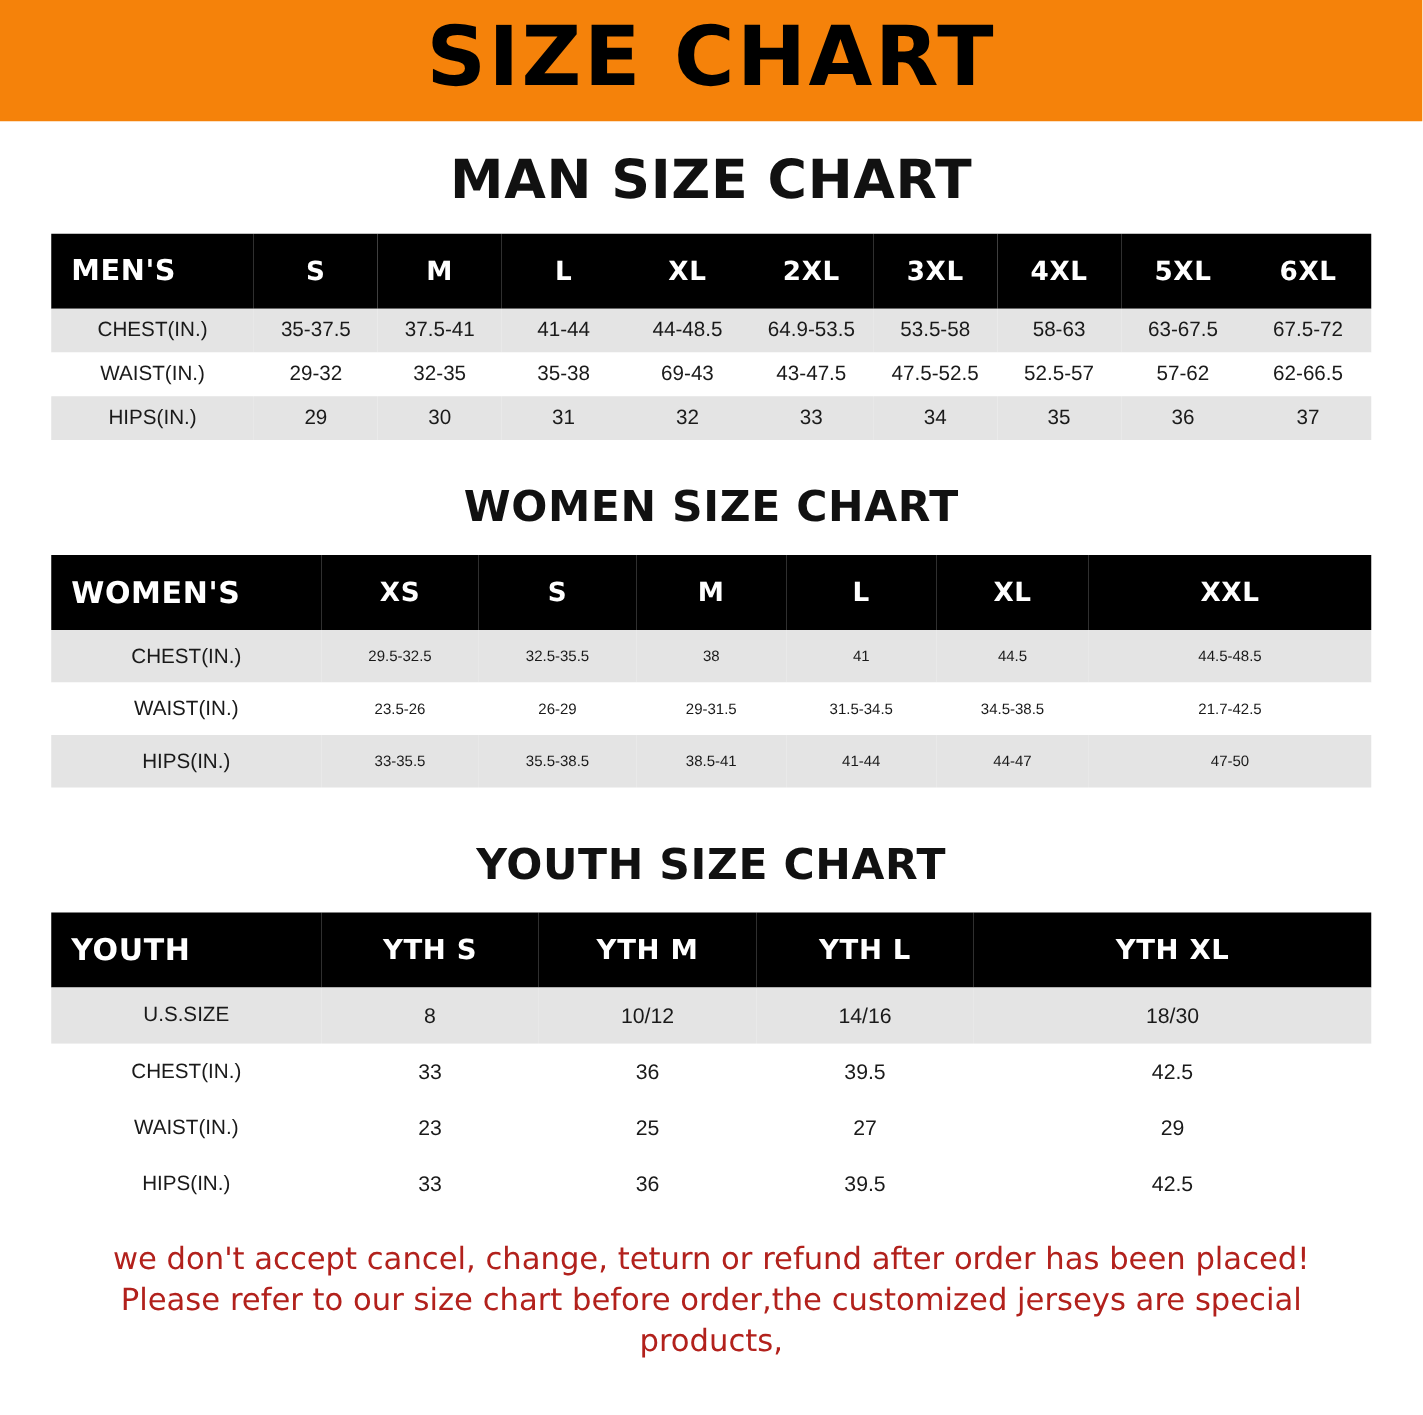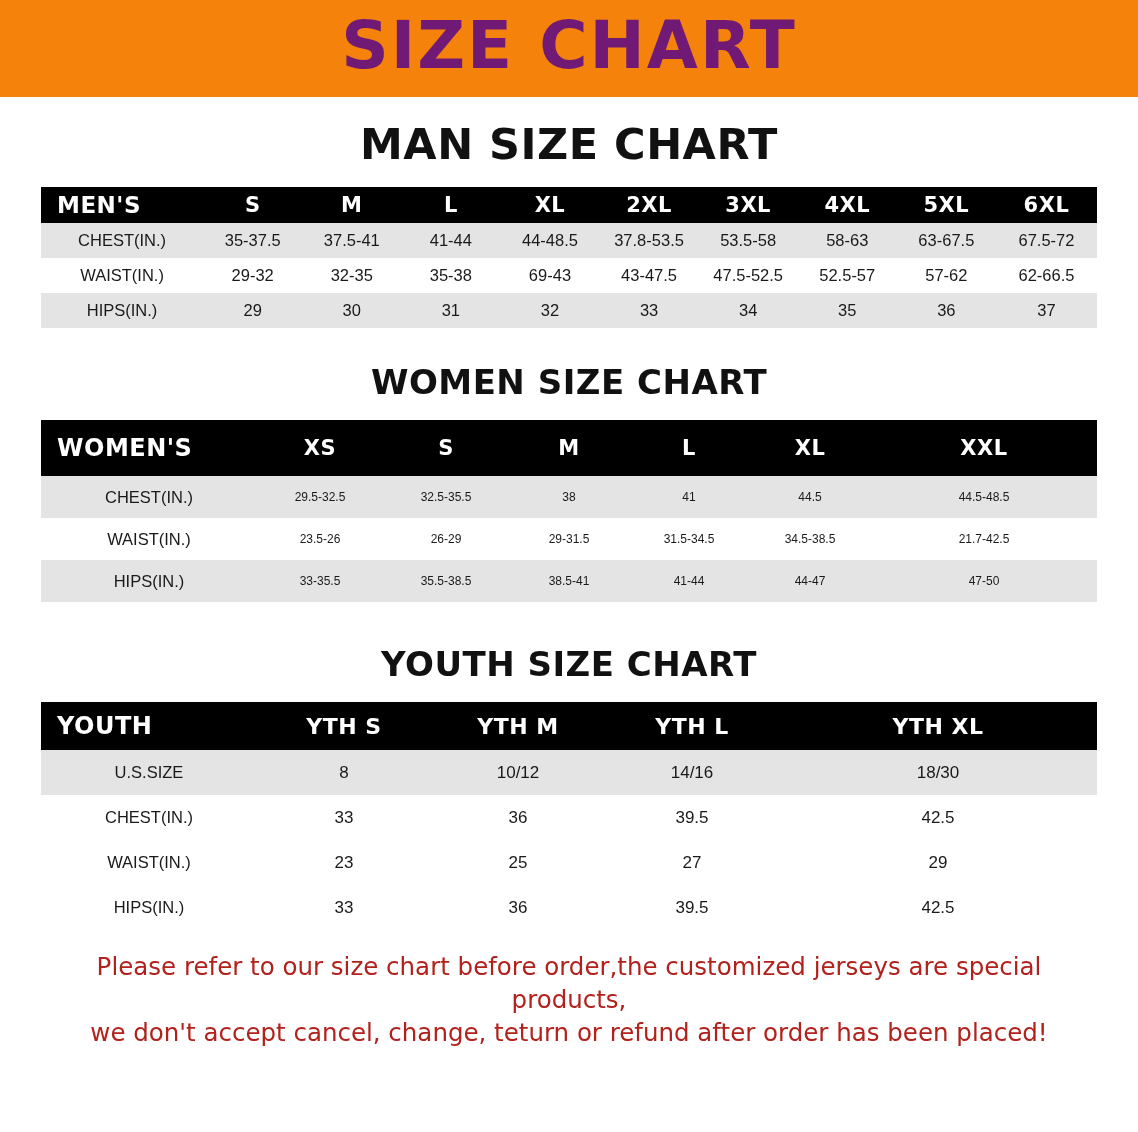--- a/index.html
+++ b/index.html
@@ -27,21 +27,21 @@
     background: #f5820a;
     display: flex;
     align-items: center;
     justify-content: center;
   }
   .banner-title {
     font-family: "DejaVu Sans", sans-serif;
     font-weight: bold;
     font-size: 66px;
     letter-spacing: 2px;
-    color: #701a75;
+    color: #000000;
     line-height: 1;
     padding-bottom: 6px;
   }
   
   .section-title {
     text-align: center;
     font-family: "DejaVu Sans", sans-serif;
     font-weight: bold;
     color: #111111;
     letter-spacing: 0.5px;
@@ -68,21 +68,21 @@
     font-size: 16px;
     color: #1a1a1a;
     white-space: nowrap;
   }
   
   .tbl thead tr {
     background: #000000;
   }
   .tbl thead th {
     color: #ffffff;
-    height: 36px;
+    height: 60px;
     font-family: "DejaVu Sans", sans-serif;
     font-weight: bold;
     font-size: 21px;
     letter-spacing: 0.5px;
   }
   .tbl thead th.rowlabel {
     text-align: left;
     padding-left: 16px;
     font-size: 23px;
   }
@@ -164,21 +164,21 @@
         <th>6XL</th>
       </tr>
     </thead>
     <tbody>
       <tr class="shade-a">
         <td class="rowlabel">CHEST(IN.)</td>
         <td>35-37.5</td>
         <td>37.5-41</td>
         <td>41-44</td>
         <td>44-48.5</td>
-        <td>37.8-53.5</td>
+        <td>64.9-53.5</td>
         <td>53.5-58</td>
         <td>58-63</td>
         <td>63-67.5</td>
         <td>67.5-72</td>
       </tr>
       <tr class="shade-b">
         <td class="rowlabel">WAIST(IN.)</td>
         <td>29-32</td>
         <td>32-35</td>
         <td>35-38</td>
@@ -303,17 +303,17 @@
         <td class="rowlabel">HIPS(IN.)</td>
         <td>33</td>
         <td>36</td>
         <td>39.5</td>
         <td>42.5</td>
       </tr>
     </tbody>
   </table>
 
   <div class="note">
+    <span>we don't accept cancel, change, teturn or refund after order has been placed!</span>
     <span>Please refer to our size chart before order,the customized jerseys are special products,</span>
-    <span>we don't accept cancel, change, teturn or refund after order has been placed!</span>
   </div>
 
 </div>
 
 </body></html>

